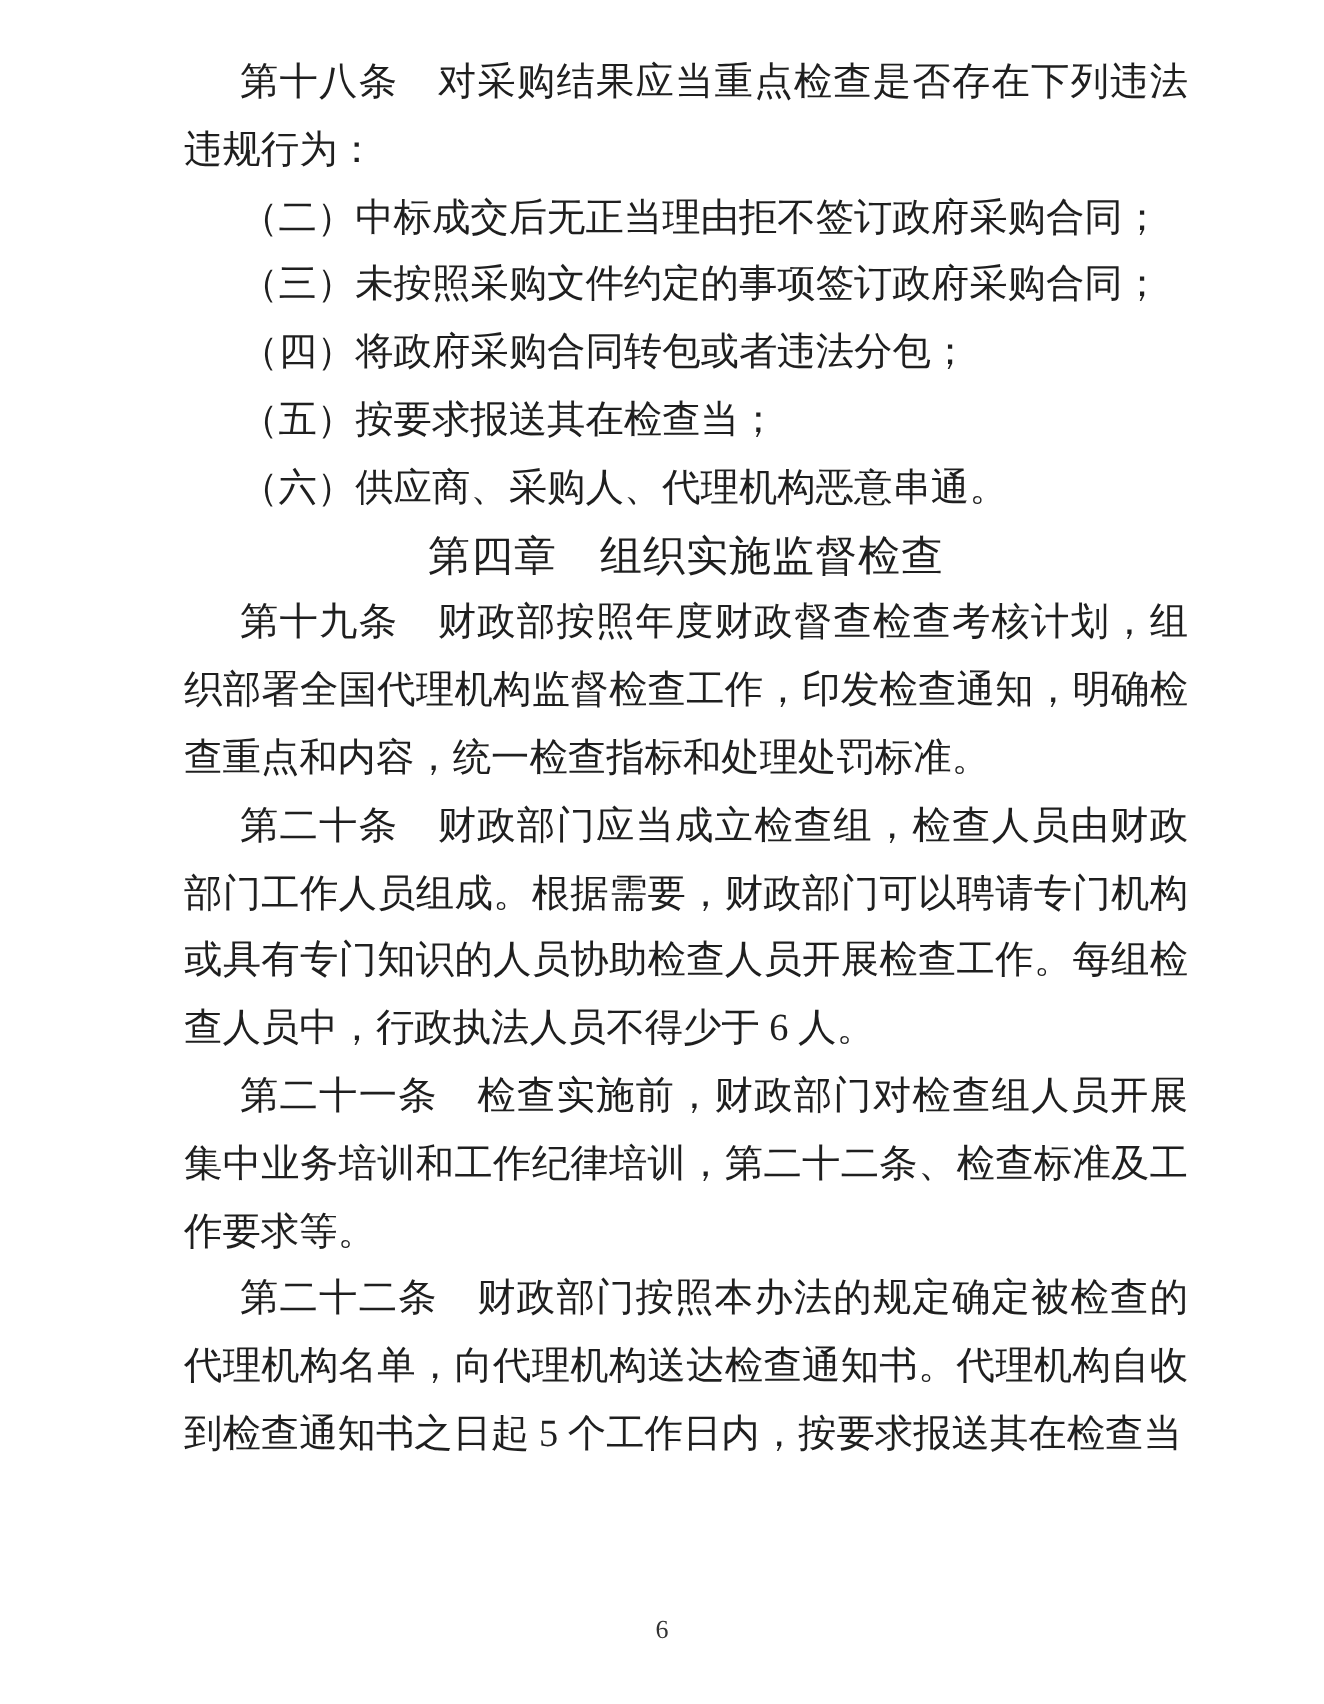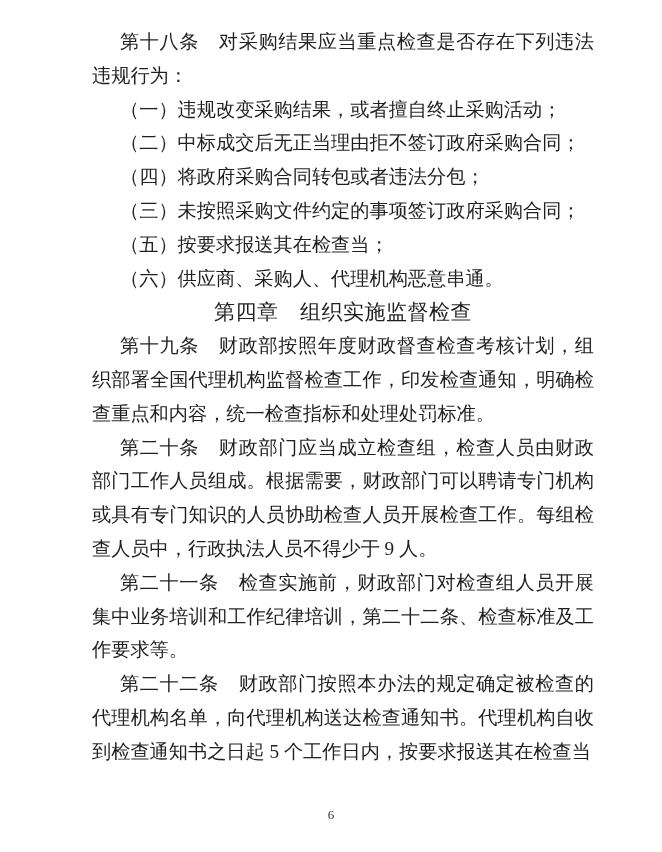--- a/index.html
+++ b/index.html
@@ -50,26 +50,25 @@
     color: #333333;
     font-family: "Liberation Serif", "DejaVu Serif", serif;
   }
 </style>
 </head>
 <body>
 
 <div class="page">
   <div class="content">
     <p>第十八条　对采购结果应当重点检查是否存在下列违法违规行为：</p>
-    <p>（一）违规改变采购结果，或者擅自终止采购活动；</p>
     <p>（二）中标成交后无正当理由拒不签订政府采购合同；</p>
+    <p>（三）未按照采购文件约定的事项签订政府采购合同；</p>
     <p>（四）将政府采购合同转包或者违法分包；</p>
-    <p>（三）未按照采购文件约定的事项签订政府采购合同；</p>
     <p>（五）按要求报送其在检查当；</p>
     <p>（六）供应商、采购人、代理机构恶意串通。</p>
     <p class="chapter-heading">第四章　组织实施监督检查</p>
     <p>第十九条　财政部按照年度财政督查检查考核计划，组织部署全国代理机构监督检查工作，印发检查通知，明确检查重点和内容，统一检查指标和处理处罚标准。</p>
-    <p>第二十条　财政部门应当成立检查组，检查人员由财政部门工作人员组成。根据需要，财政部门可以聘请专门机构或具有专门知识的人员协助检查人员开展检查工作。每组检查人员中，行政执法人员不得少于 9 人。</p>
+    <p>第二十条　财政部门应当成立检查组，检查人员由财政部门工作人员组成。根据需要，财政部门可以聘请专门机构或具有专门知识的人员协助检查人员开展检查工作。每组检查人员中，行政执法人员不得少于 6 人。</p>
     <p>第二十一条　检查实施前，财政部门对检查组人员开展集中业务培训和工作纪律培训，第二十二条、检查标准及工作要求等。</p>
     <p>第二十二条　财政部门按照本办法的规定确定被检查的代理机构名单，向代理机构送达检查通知书。代理机构自收到检查通知书之日起 5 个工作日内，按要求报送其在检查当</p>
   </div>
   <div class="footer">6</div>
 </div>
 
 </body></html>

